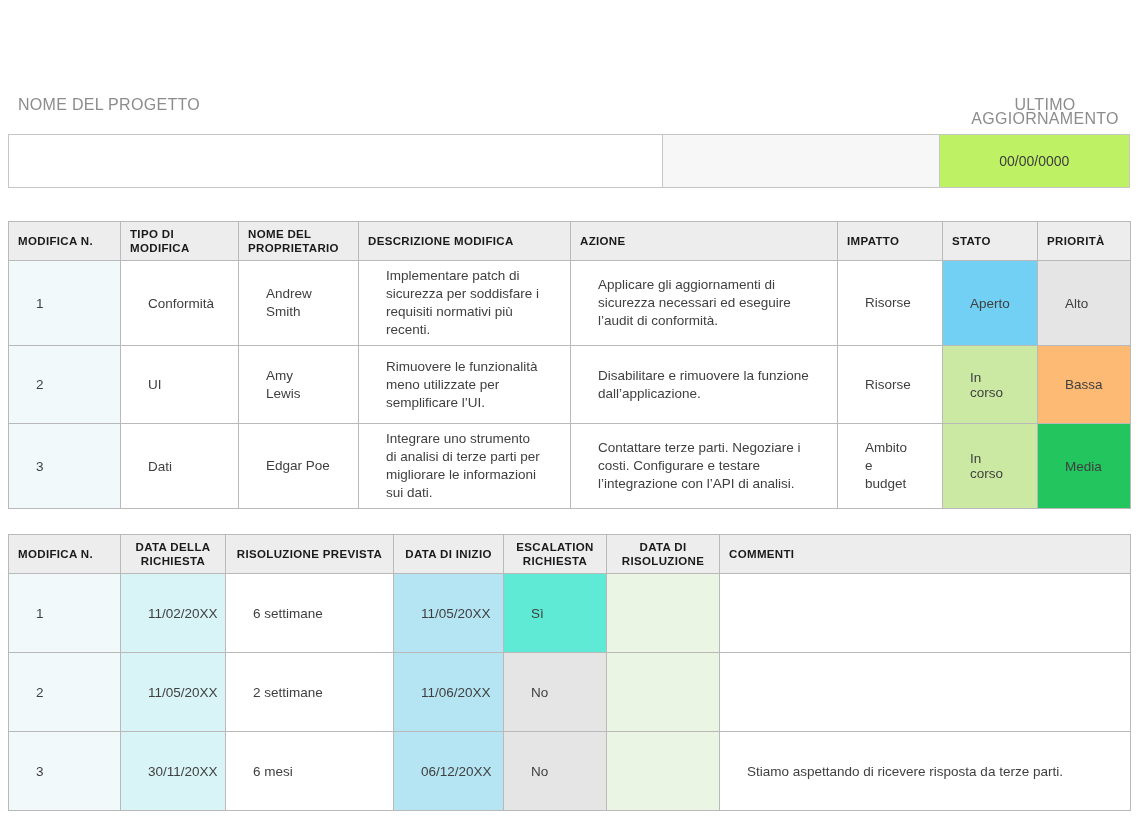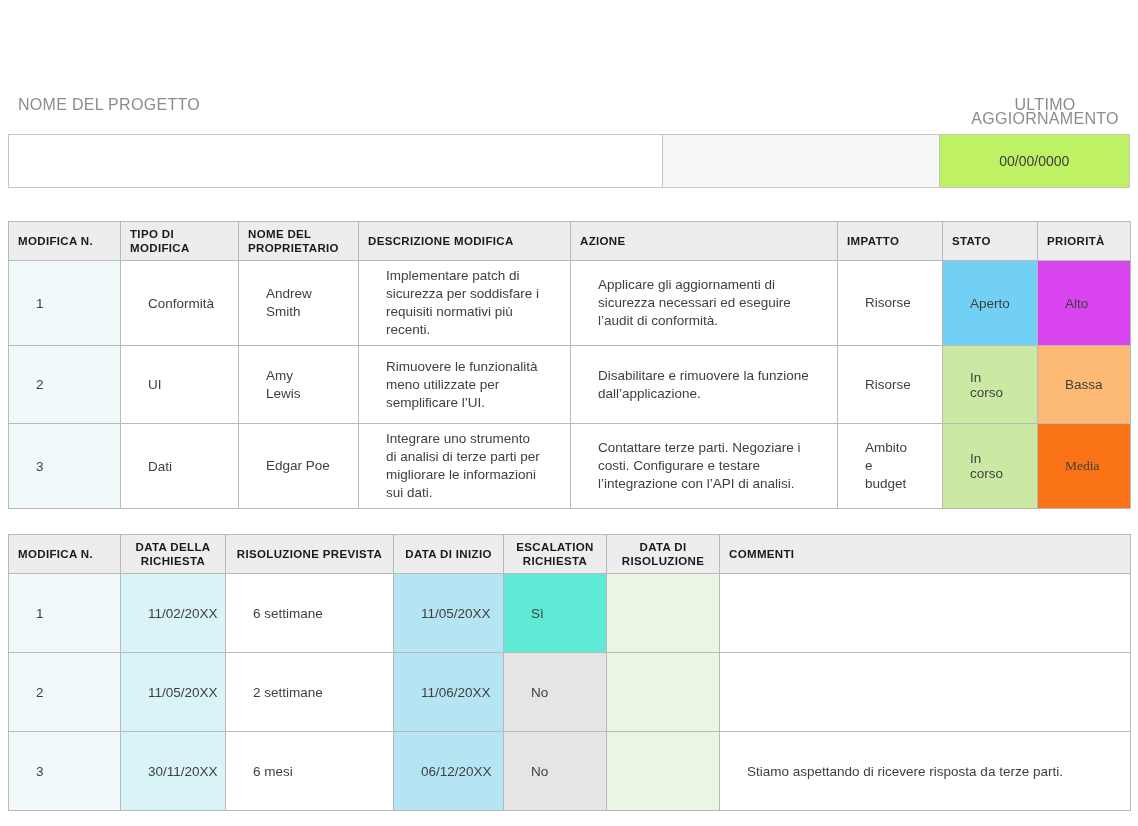--- a/index.html
+++ b/index.html
@@ -103,23 +103,23 @@
   #table2 { left: 8px; top: 534px; width: 1122px; }
 
   .c-num   { background: #f2f9fa; }
   .c-white { background: #ffffff; }
   .c-cyan  { background: #d9f4f6; }
   .c-cyanb { background: #b5e5f2; }
   .c-green { background: #eaf5e4; }
 
   .st-aperto  { background: #72d0f4; }
   .st-incorso { background: #cbe9a2; }
-  .pr-alto    { background: #d946ef; margin-top: 8px; }
+  .pr-alto    { background: #e5e5e5; margin-top: 8px; }
   .pr-bassa   { background: #fdba74; }
-  .pr-media   { background: #f97316; font-family: Liberation Serif, serif; }
+  .pr-media   { background: #22c55e; }
   .esc-si     { background: #5eead4; }
   .esc-no     { background: #e5e5e5; }
 
   .ctr-cell { text-align: center; }
   .cell-lh { line-height: 18px; }
 </style>
 </head>
 <body>
 
 <div class="page">

